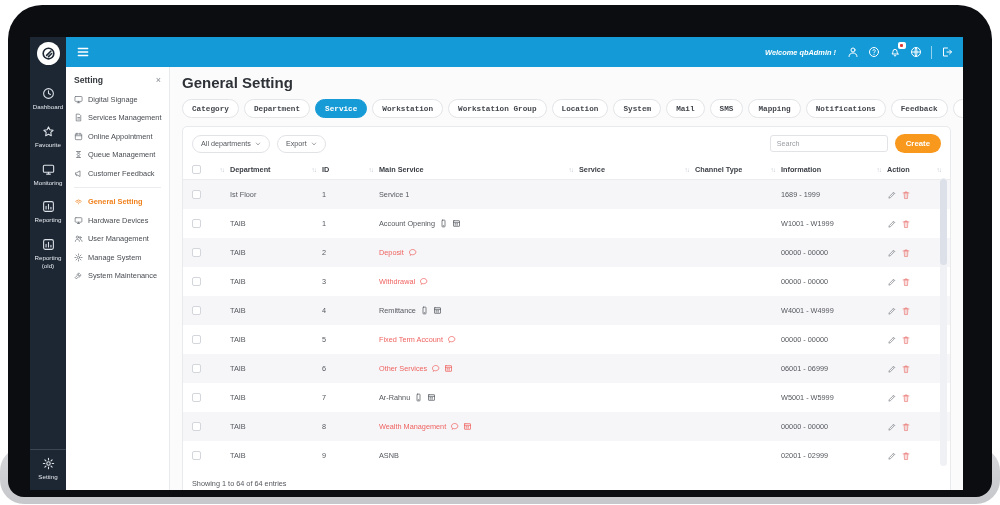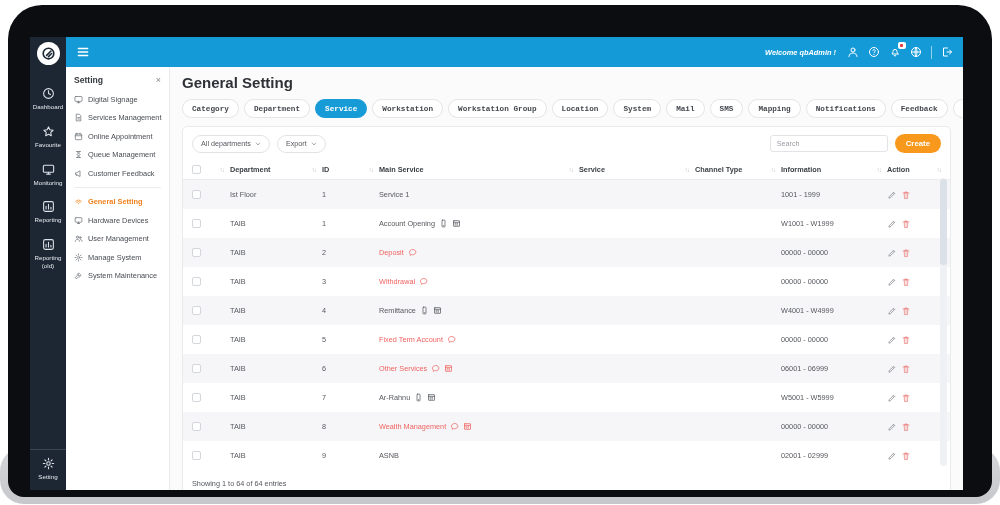--- a/index.html
+++ b/index.html
@@ -424,21 +424,21 @@
                 <div class="td c-sel">
                     <span class="cb"></span>
                   </div>
                 <div class="td c-dept">Ist Floor</div>
                 <div class="td c-id">1</div>
                 <div class="td c-main">
                     <span>Service 1</span>
                   </div>
                 <div class="td c-srv"></div>
                   <div class="td c-chan"></div>
-                <div class="td c-info">1001 - 1999</div>
+                <div class="td c-info">1689 - 1999</div>
                 <div class="td c-act">
                     <svg class="act-edit">
                       <use href="#i-pencil"></use>
                     </svg>
                     <svg class="act-del">
                       <use href="#i-trash"></use>
                     </svg>
                   </div>
               </div>
 

